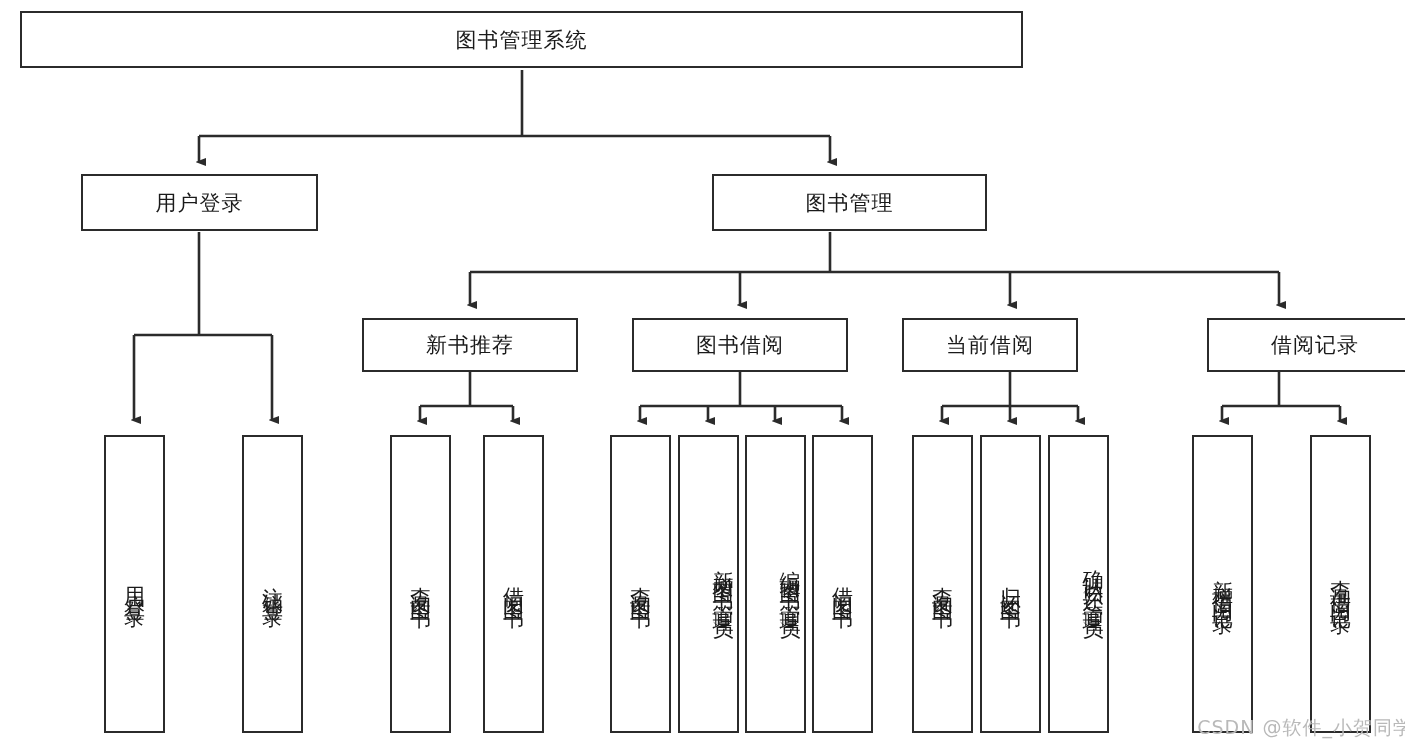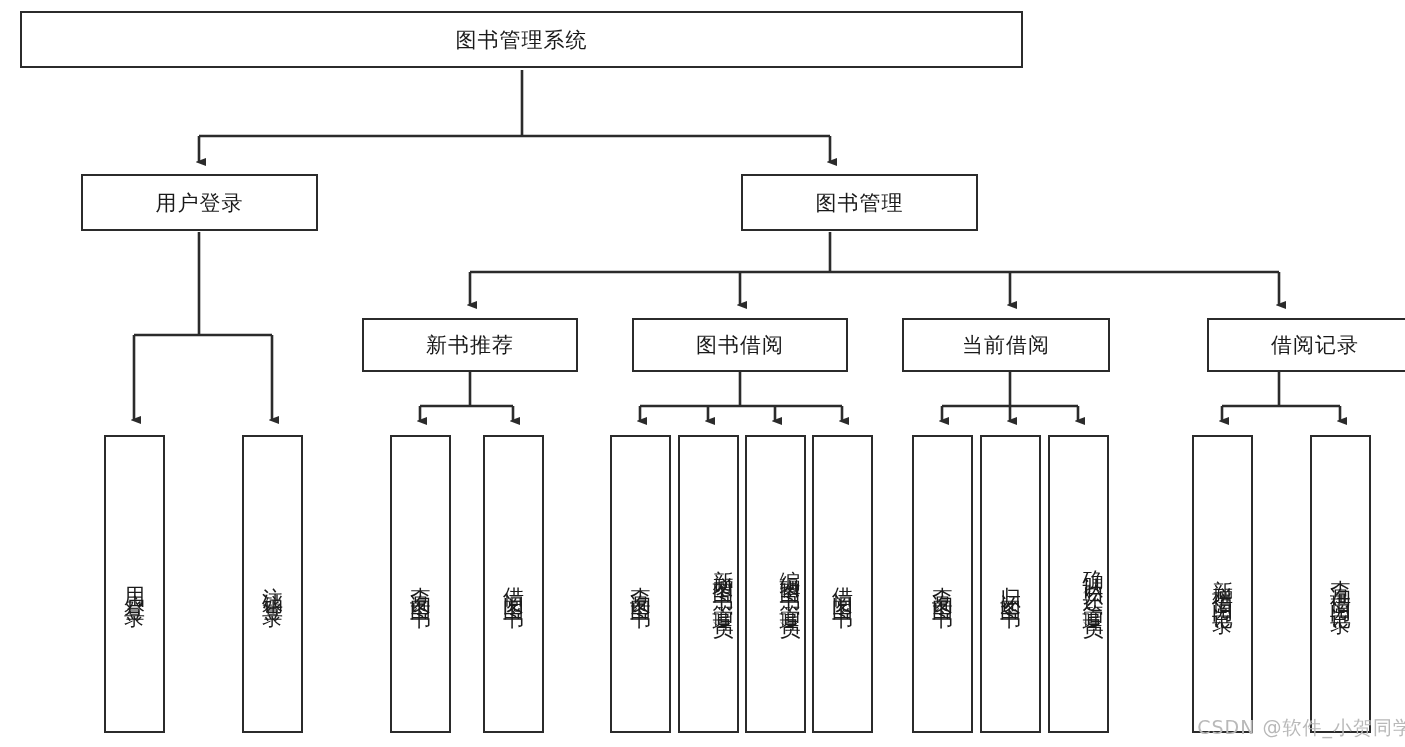--- a/index.html
+++ b/index.html
@@ -80,25 +80,25 @@
       <path d="M1279,372 L1279,406"></path>
       <path d="M1222,406 L1340,406"></path>
       <path d="M1222,406 L1222,421" marker-end="url(#arrow)"></path>
       <path d="M1340,406 L1340,421" marker-end="url(#arrow)"></path>
     </g>
   </svg>
 
   <div class="node h" style="left:20px;top:11px;width:1003px;height:57px;">图书管理系统</div>
 
   <div class="node h" style="left:81px;top:174px;width:237px;height:57px;">用户登录</div>
-  <div class="node h" style="left:712px;top:174px;width:237px;height:57px;margin-left:29px;">图书管理</div>
+  <div class="node h" style="left:712px;top:174px;width:275px;height:57px;">图书管理</div>
 
   <div class="node h" style="left:632px;top:318px;width:216px;height:54px;">图书借阅</div>
   <div class="node h" style="left:362px;top:318px;width:216px;height:54px;">新书推荐</div>
-  <div class="node h" style="left:902px;top:318px;width:208px;height:54px;">当前借阅</div>
+  <div class="node h" style="left:902px;top:318px;width:176px;height:54px;">当前借阅</div>
   <div class="node h" style="left:1171px;top:318px;width:216px;height:54px;margin-left:36px;">借阅记录</div>
 
   <div class="node v" style="left:104px;top:435px;width:61px;height:298px;">用户登录</div>
   <div class="node v" style="left:242px;top:435px;width:61px;height:298px;">注销登录</div>
 
   <div class="node v" style="left:390px;top:435px;width:61px;height:298px;">查询图书</div>
   <div class="node v" style="left:483px;top:435px;width:61px;height:298px;">借阅图书</div>
 
   <div class="node v" style="left:610px;top:435px;width:61px;height:298px;">查询图书</div>
   <div class="node v top" style="left:678px;top:435px;width:61px;height:298px;">新增图书（管理员）</div>

